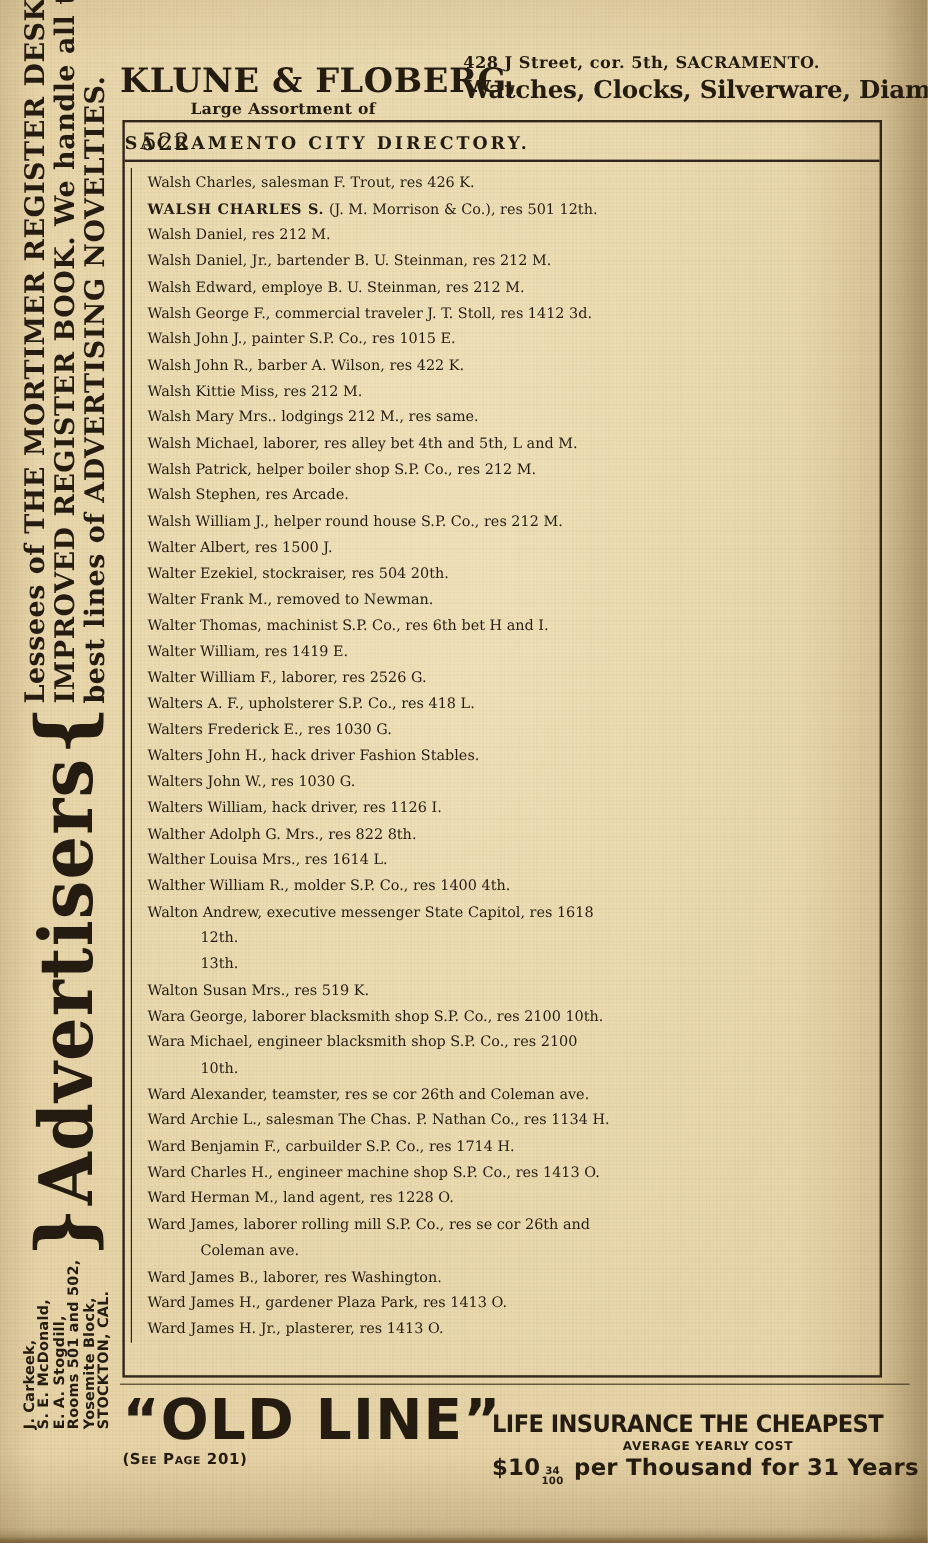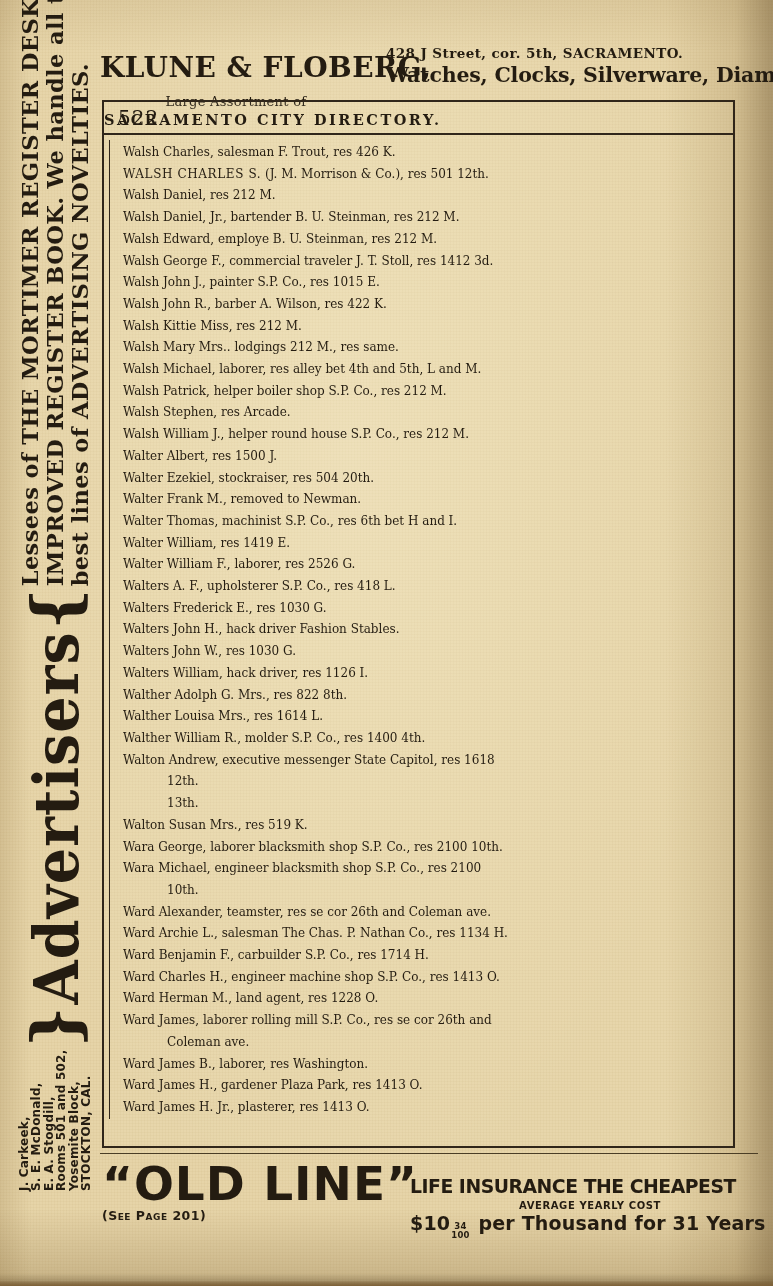--- a/index.html
+++ b/index.html
@@ -16,21 +16,21 @@
       repeating-linear-gradient(90deg, rgba(166,134,74,0.055) 0 1px, rgba(0,0,0,0) 1px 3px);
     overflow:hidden;
     position:relative;
   }
   .page { position:relative; width:773px; height:1286px; }
 
   
   .top-ad { position:absolute; left:100px; top:45px; width:672px; display:flex; align-items:flex-start; }
   .ta-left { width:272px; margin-top:9px; text-align:center; }
   .ta-company { font-size:28px; font-weight:bold; letter-spacing:0.5px; white-space:nowrap; line-height:1; }
-  .ta-tagline { font-size:13px; font-weight:normal; margin-top:12px; letter-spacing:0.3px; white-space:nowrap; }
+  .ta-tagline { font-size:13px; font-weight:bold; margin-top:2px; letter-spacing:0.3px; white-space:nowrap; }
   .ta-right { flex:1; padding-left:14px; }
   .ta-address { font-size:13.5px; font-weight:bold; letter-spacing:0.4px; white-space:nowrap; }
   .ta-products { font-size:20.5px; font-weight:bold; margin-top:2px; letter-spacing:-0.2px; white-space:nowrap; }
 
   
   .dirbox {
     position:absolute; left:102px; top:100px; width:633px; height:1048px;
     border:2.5px solid #30261734; border-color:#30261a;
     background:rgba(255,248,225,0.06);
   }
@@ -39,21 +39,21 @@
   .dir-title { position:absolute; left:0; right:0; top:9px; text-align:left; font-size:14.5px; font-weight:bold; letter-spacing:2.5px; }
   .entries {
     list-style:none;
     margin:5px 4px 0 5px;
     padding:2px 2px 0 13px;
     border-left:1.5px solid #30261a;
     font-size:12px;
     line-height:21.7px;
   }
   .entries li { white-space:nowrap; }
-  .entries b { font-weight:normal; letter-spacing:0.6px;text-align:center; }
+  .entries b { font-weight:bold; letter-spacing:0.6px;text-align:center; }
   .entries .l2 { padding-left:44px; }
 
   
   .underrule { position:absolute; left:100px; top:1153px; width:658px; height:0; border-top:1.5px solid #4a3d25; }
 
   
   .bottom-ad { position:absolute; left:102px; top:1158px; width:668px; display:flex; font-family:"DejaVu Sans", sans-serif; }
   .ba-left { width:300px; text-align:left; }
   .ba-brand { font-size:47px; font-weight:bold; letter-spacing:1px; line-height:1.1; white-space:nowrap; }
   .ba-seepage { font-size:12.5px; font-weight:bold; font-variant:small-caps; letter-spacing:0.5px; margin-top:-2px; }

